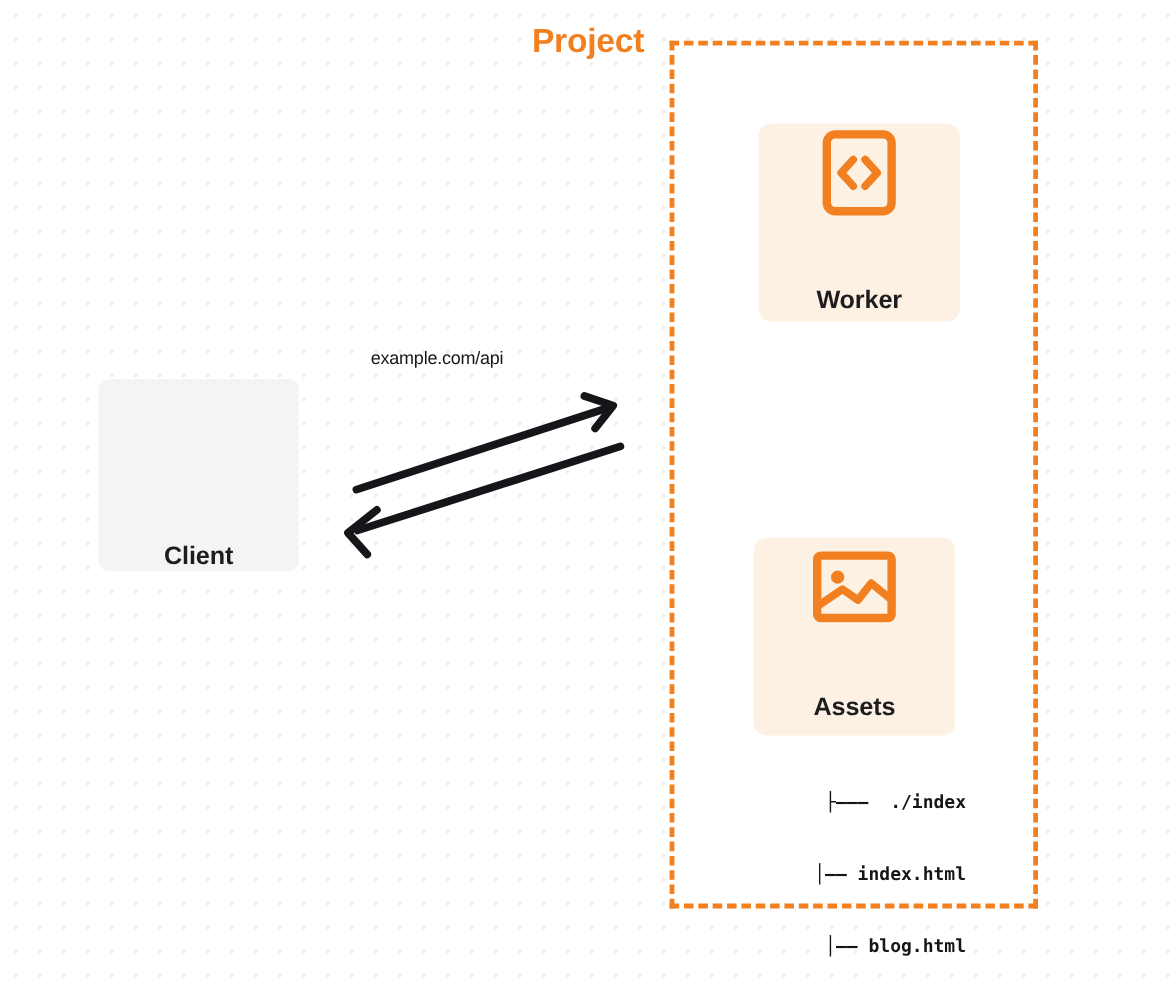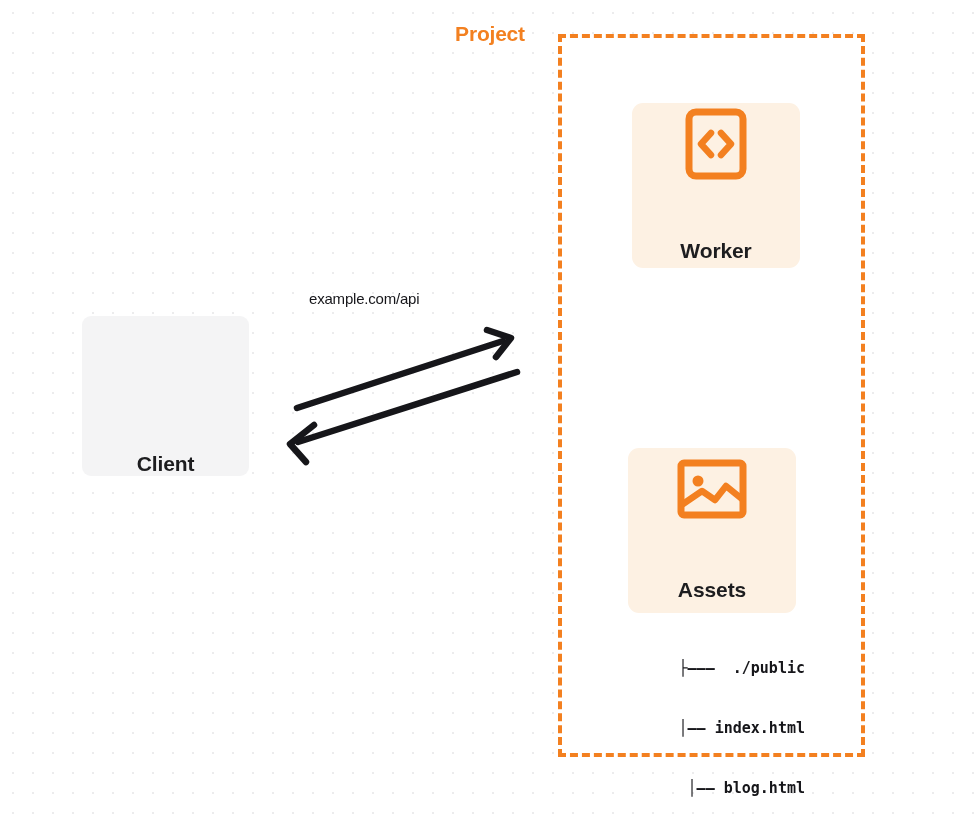--- a/index.html
+++ b/index.html
@@ -76,21 +76,21 @@
     border: 4px dashed #f38020;
     box-sizing: border-box;
   }
   #project-title {
     position: absolute;
     left: 50%;
     top: 34px;
     transform: translate(-50%, -50%);
     background: #ffffff;
     padding: 0 6px;
-    font-size: 21px;
+    font-size: 28px;
     font-weight: bold;
     color: #f38020;
     letter-spacing: -0.2px;
     white-space: nowrap;
     z-index: 3;
   }
 
   
   .service-card {
     position: absolute;
@@ -187,19 +187,19 @@
       <svg width="70" height="60" viewBox="0 0 70 60">
         <rect x="4" y="4" width="62" height="52" rx="3" ry="3" fill="none" stroke="#f38020" stroke-width="7"></rect>
         <circle cx="21" cy="22" r="5.5" fill="#f38020"></circle>
         <polyline points="6,45 25,32 38,41 49,27 65,40" fill="none" stroke="#f38020" stroke-width="6.5" stroke-linecap="round" stroke-linejoin="round"></polyline>
       </svg>
     </span>
     <span class="card-label">Assets</span>
   </div>
 
   <div id="file-tree">
-    <span class="tree-row">├———  ./public</span>
+    <span class="tree-row">├———  ./index</span>
     <span class="tree-row">│—— index.html</span>
     <span class="tree-row">│—— blog.html</span>
     
   </div>
 
 </div>
 
 </body></html>

